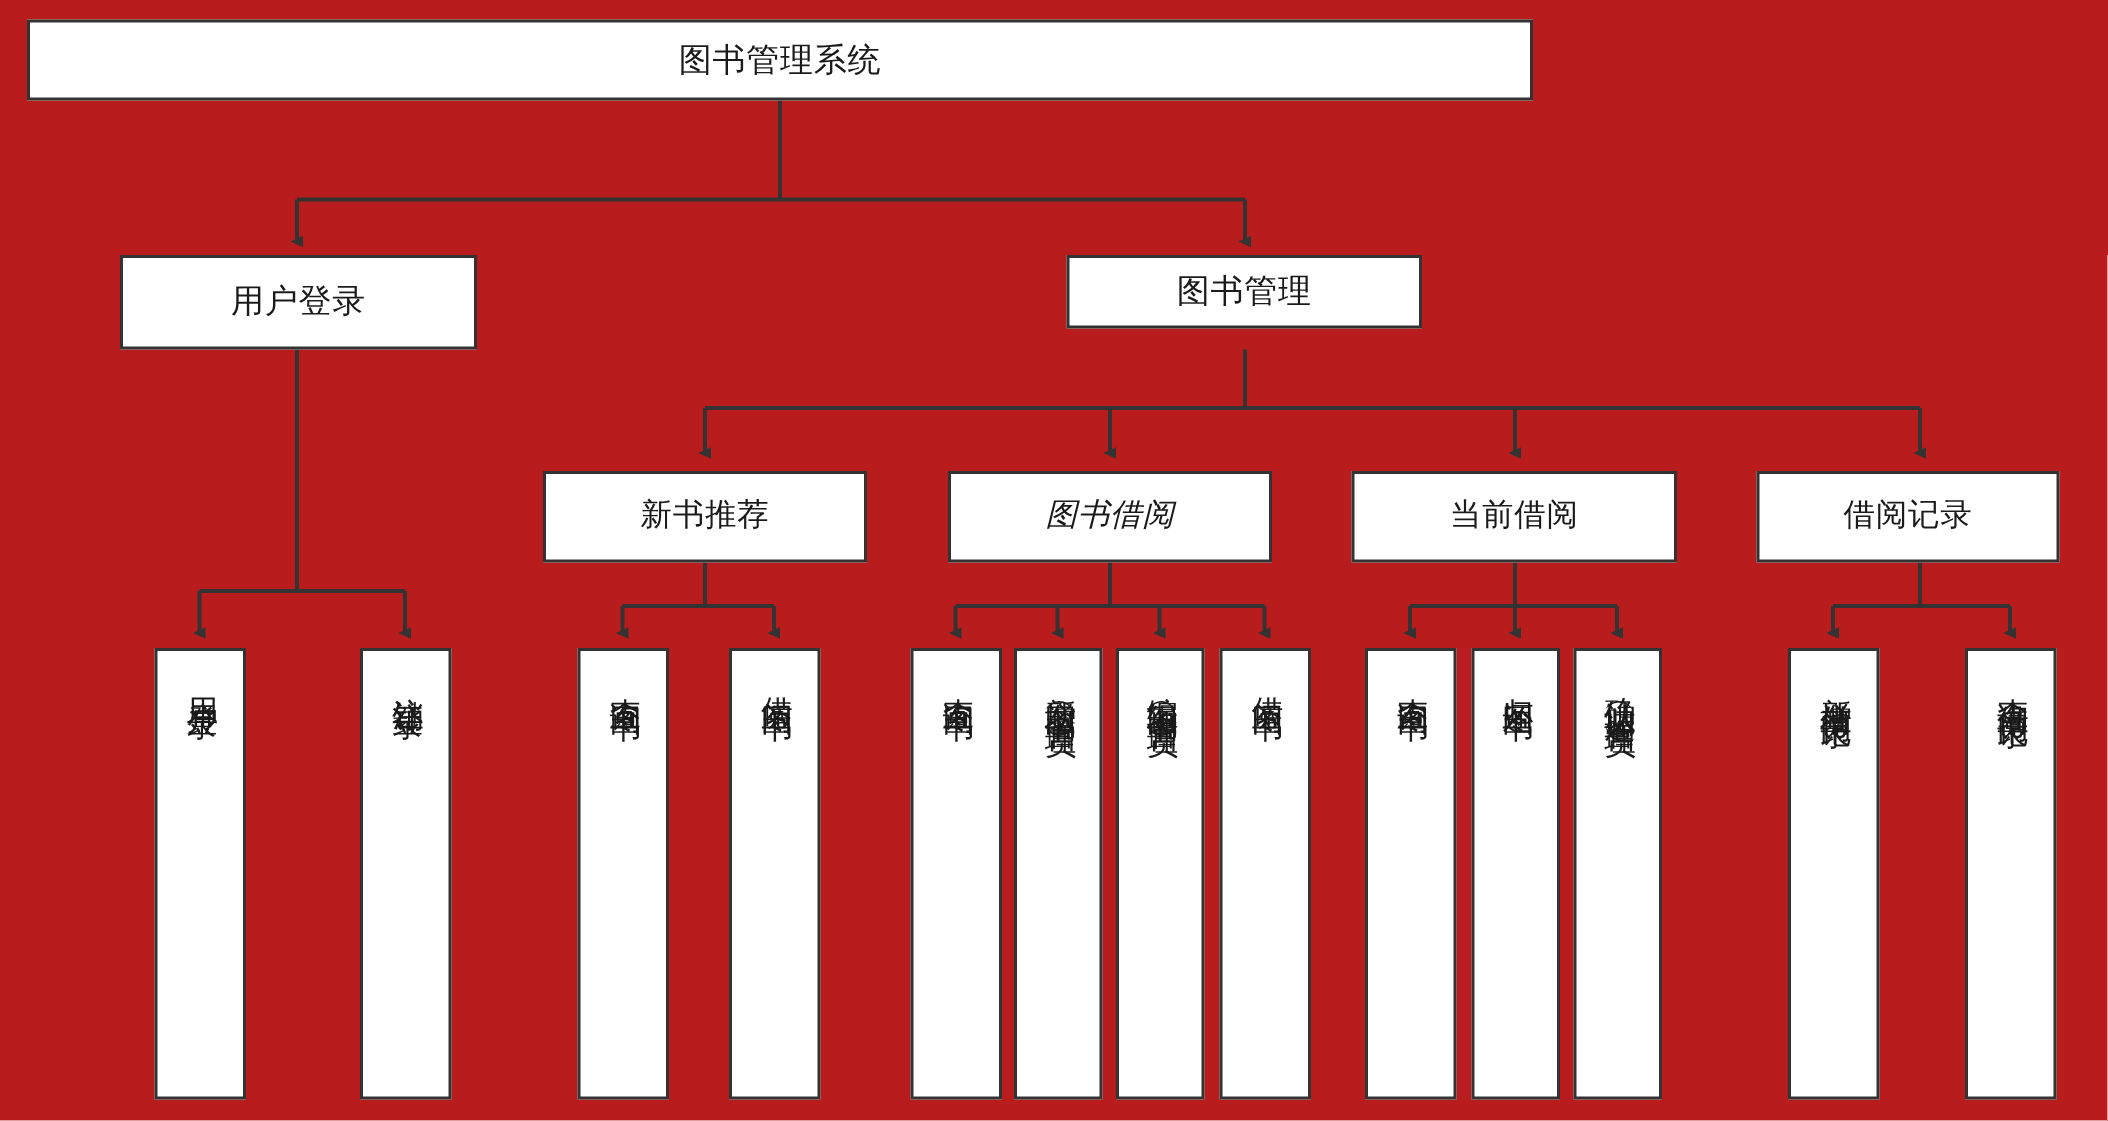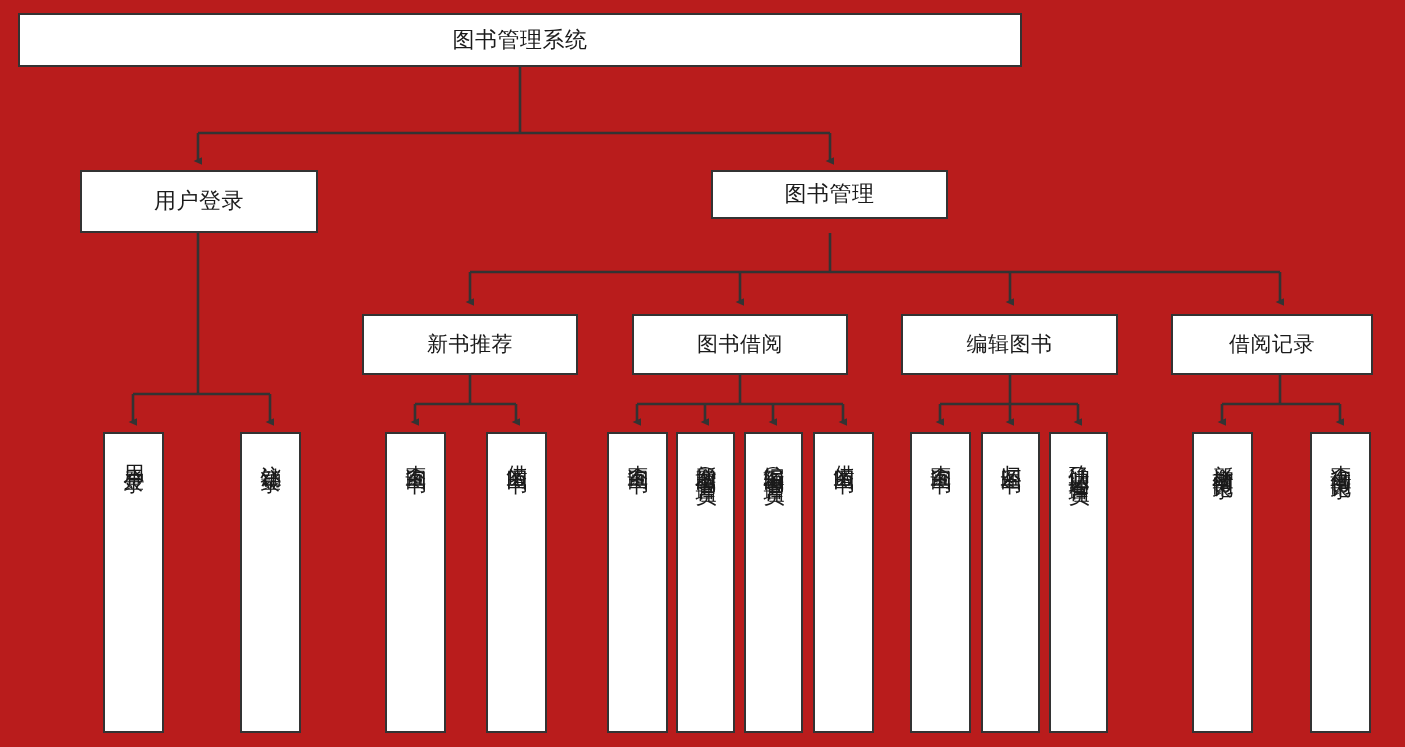--- a/index.html
+++ b/index.html
@@ -146,26 +146,26 @@
   </div>
 
   <div class="node level2" style="left:711px; top:170px; width:237px; height:49px;">
     <span class="node-label">图书管理</span>
   </div>
 
   <div class="node level3" style="left:362px; top:314px; width:216px; height:61px;">
     <span class="node-label">新书推荐</span>
   </div>
 
-  <div class="node level3" style="left:632px; top:314px; width:216px; height:61px;">
+  <div class="node level3" style="left:632px; top:314px; width:216px; height:61px;font-style:italic;">
     <span class="node-label">图书借阅</span>
   </div>
 
   <div class="node level3" style="left:901px; top:314px; width:217px; height:61px;">
-    <span class="node-label">编辑图书</span>
+    <span class="node-label">当前借阅</span>
   </div>
 
   <div class="node level3" style="left:1171px; top:314px; width:202px; height:61px;">
     <span class="node-label">借阅记录</span>
   </div>
 
   <div class="node vertical leaf" style="left:103px; top:432px; width:61px; height:301px;">
     <span class="node-label">用户登录</span>
   </div>
 

